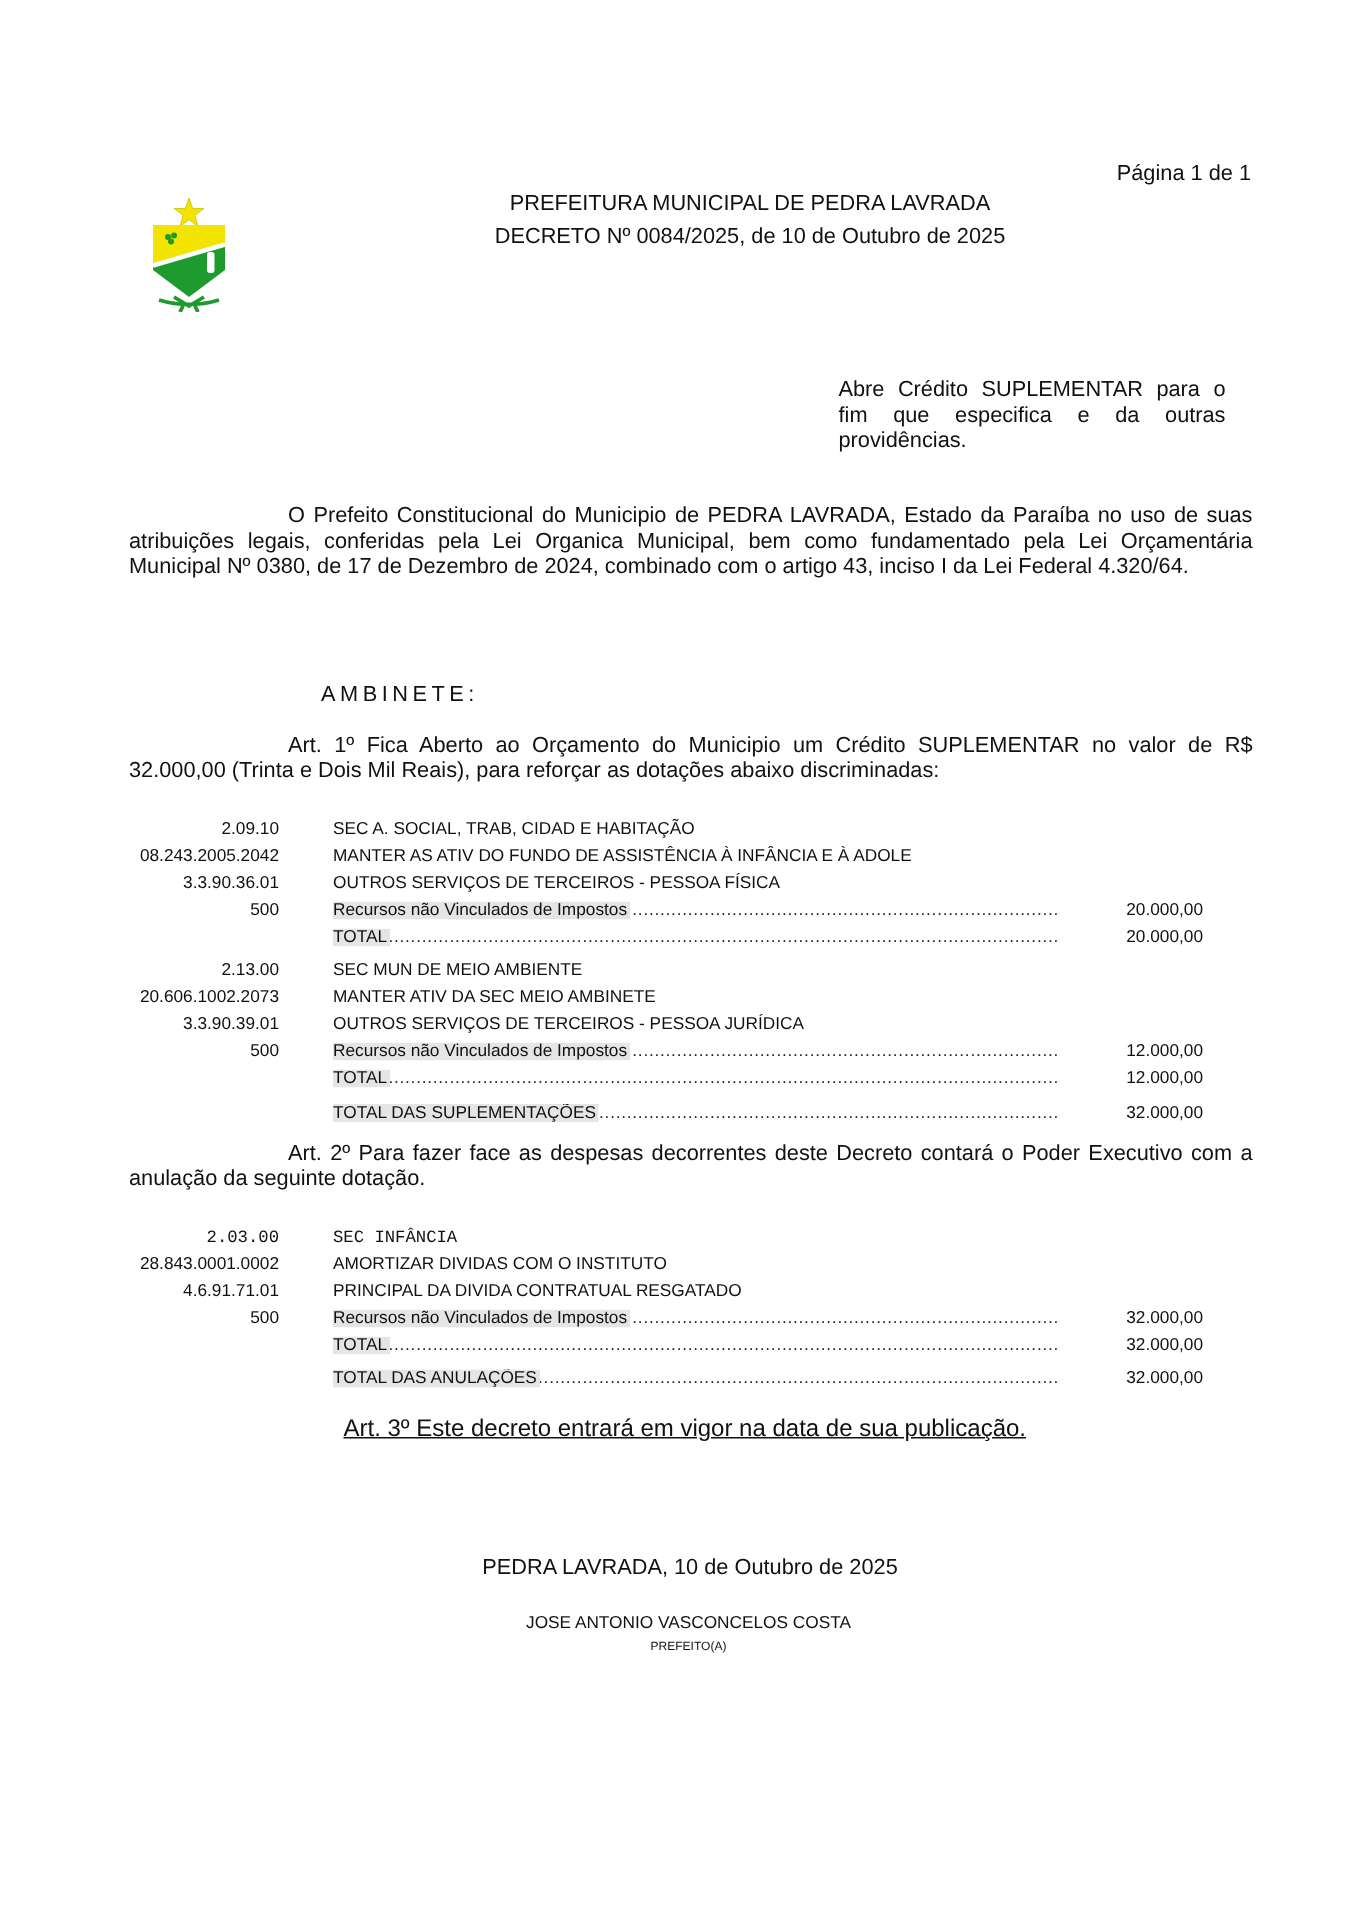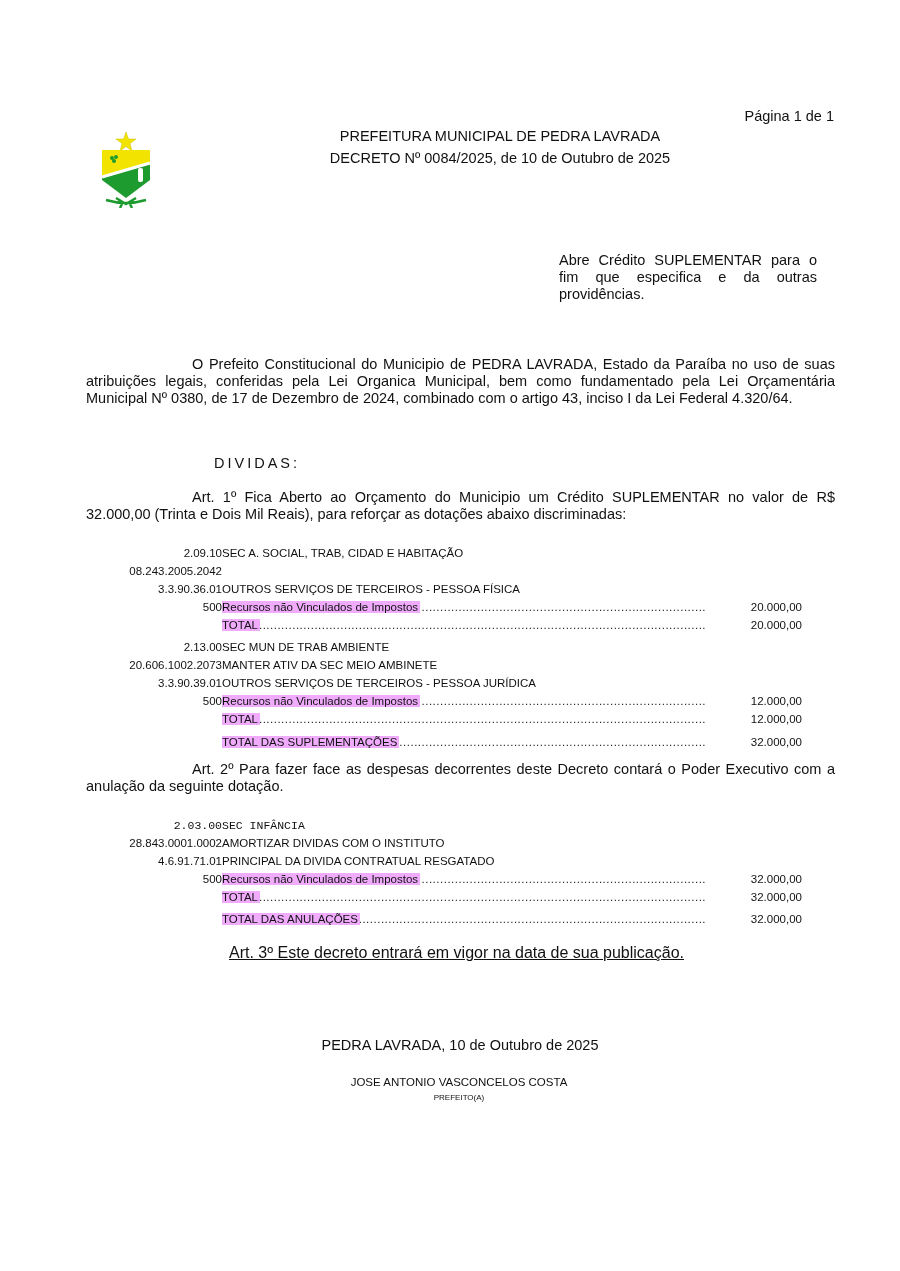--- a/index.html
+++ b/index.html
@@ -8,24 +8,24 @@
     .abs { position: absolute; }
     .page-num { right: 66px; top: 108px; font-size: 14.5px; }
     .logo { left: 98px; top: 130px; width: 56px; height: 78px; }
     .header { left: 230px; width: 540px; top: 125px; text-align: center; font-size: 14.5px; line-height: 22px; }
     .ementa { left: 559px; top: 252px; width: 258px; font-size: 14.5px; line-height: 17px; text-align: justify; }
     .para { left: 86px; width: 749px; font-size: 14.5px; line-height: 17px; text-align: justify; }
     .para .indent { display: inline-block; width: 106px; }
     .decreta { left: 214px; top: 455px; font-size: 14.5px; letter-spacing: 3px; }
     .ledger { left: 86px; width: 720px; font-size: 11.5px; }
     .row { position: absolute; left: 0; width: 720px; height: 15px; white-space: nowrap; }
-    .code { position: absolute; right: 584px; text-align: center; }
+    .code { position: absolute; right: 620px; text-align: center; }
     .desc { position: absolute; left: 136px; }
     .dots { position: absolute; left: 136px; width: 484px; overflow: hidden; white-space: nowrap; }
-    .dots .lbl { background: #f0abfc; padding-right: 2px; position: relative; z-index: 1; }
+    .dots .lbl { background: #e5e5e5; padding-right: 2px; position: relative; z-index: 1; }
     .dots .fill { position: absolute; left: 0; right: 0; top: 0; letter-spacing: 0.5px; color: #222; }
     .amount { position: absolute; right: 4px; text-align: right; }
     .art3 { left: 229px; top: 944px; font-size: 16px; text-decoration: underline; }
     .sign-place { left: 0; width: 920px; top: 1037px; text-align: center; font-size: 14.5px; }
     .sign-name { left: 0; width: 918px; top: 1076px; text-align: center; font-size: 11.5px; }
     .sign-role { left: 0; width: 918px; top: 1093px; text-align: center; font-size: 8px; }
   </style>
 </head>
 <body>
 
@@ -43,51 +43,52 @@
   <path d="M8,70 Q28,76 48,70 M18,68 L28,74 L38,68 M24,74 L22,78 M32,74 L34,78" stroke="#1e9b2f" stroke-width="2.5" fill="none"></path>
 </svg>
 
 <div class="abs header">
   <div>PREFEITURA MUNICIPAL DE PEDRA LAVRADA</div>
   <div>DECRETO Nº 0084/2025, de 10 de Outubro de 2025</div>
 </div>
 
 <div class="abs ementa">Abre Crédito SUPLEMENTAR para o fim que especifica e da outras providências.</div>
 
-<div class="abs para" style="top:356px;"><span class="indent"></span><span>O Prefeito Constitucional do Municipio de PEDRA LAVRADA, Estado da Paraíba no uso de suas atribuições legais, conferidas pela Lei Organica Municipal, bem como fundamentado pela Lei Orçamentária Municipal Nº 0380, de 17 de Dezembro de 2024, combinado com o artigo 43, inciso I da Lei Federal 4.320/64.</span></div>
+<div class="abs para" style="top:336px;"><span class="indent"></span><span>O Prefeito Constitucional do Municipio de PEDRA LAVRADA, Estado da Paraíba no uso de suas atribuições legais, conferidas pela Lei Organica Municipal, bem como fundamentado pela Lei Orçamentária Municipal Nº 0380, de 17 de Dezembro de 2024, combinado com o artigo 43, inciso I da Lei Federal 4.320/64.</span></div>
 
-<div class="abs decreta">DIVIDAS:</div>
+<div class="abs decreta">AMBINETE:</div>
 
 <div class="abs para" style="top:489px;"><span class="indent"></span><span>Art. 1º Fica Aberto ao Orçamento do Municipio um Crédito SUPLEMENTAR no valor de R$ 32.000,00 (Trinta e Dois Mil Reais), para reforçar as dotações abaixo discriminadas:</span></div>
 
 <div class="abs ledger" style="top:547px;">
   <div class="row" style="top:0px;">
     <span class="code">2.09.10</span>
     <span class="desc">SEC A. SOCIAL, TRAB, CIDAD E HABITAÇÃO</span>
   </div>
   <div class="row" style="top:18px;">
     <span class="code">08.243.2005.2042</span>
+    <span class="desc">MANTER AS ATIV DO FUNDO  DE ASSISTÊNCIA À INFÂNCIA E À ADOLE</span>
   </div>
   <div class="row" style="top:36px;">
     <span class="code">3.3.90.36.01</span>
     <span class="desc">OUTROS SERVIÇOS DE TERCEIROS -  PESSOA FÍSICA</span>
   </div>
   <div class="row" style="top:54px;">
     <span class="code">500</span>
     <span class="dots"><span class="fill">............................................................................................................................................................................................................................................................................................................</span><span class="lbl">Recursos não Vinculados de Impostos</span></span>
     <span class="amount">20.000,00</span>
   </div>
   <div class="row" style="top:72px;">
     <span class="dots"><span class="fill">............................................................................................................................................................................................................................................................................................................</span><span class="lbl">TOTAL</span></span>
     <span class="amount">20.000,00</span>
   </div>
 
   <div class="row" style="top:94px;">
     <span class="code">2.13.00</span>
-    <span class="desc">SEC MUN DE TRAB AMBIENTE</span>
+    <span class="desc">SEC MUN DE MEIO AMBIENTE</span>
   </div>
   <div class="row" style="top:112px;text-decoration:underline;">
     <span class="code">20.606.1002.2073</span>
     <span class="desc">MANTER ATIV DA SEC MEIO AMBINETE</span>
   </div>
   <div class="row" style="top:130px;">
     <span class="code">3.3.90.39.01</span>
     <span class="desc">OUTROS SERVIÇOS DE TERCEIROS -  PESSOA JURÍDICA</span>
   </div>
   <div class="row" style="top:148px;">

